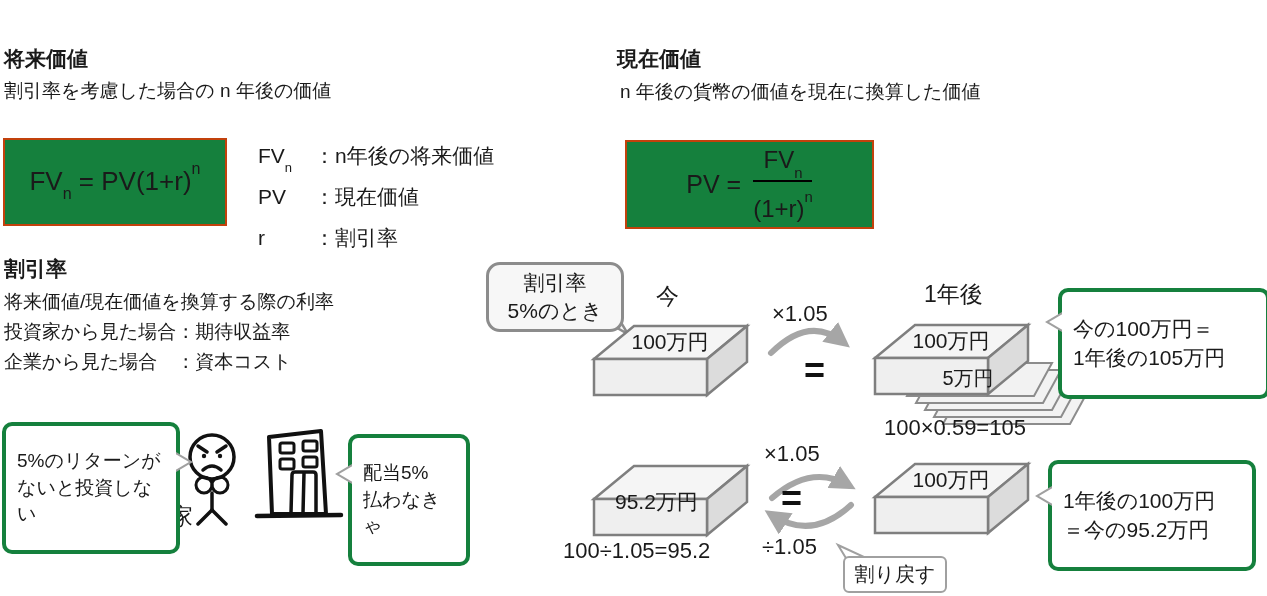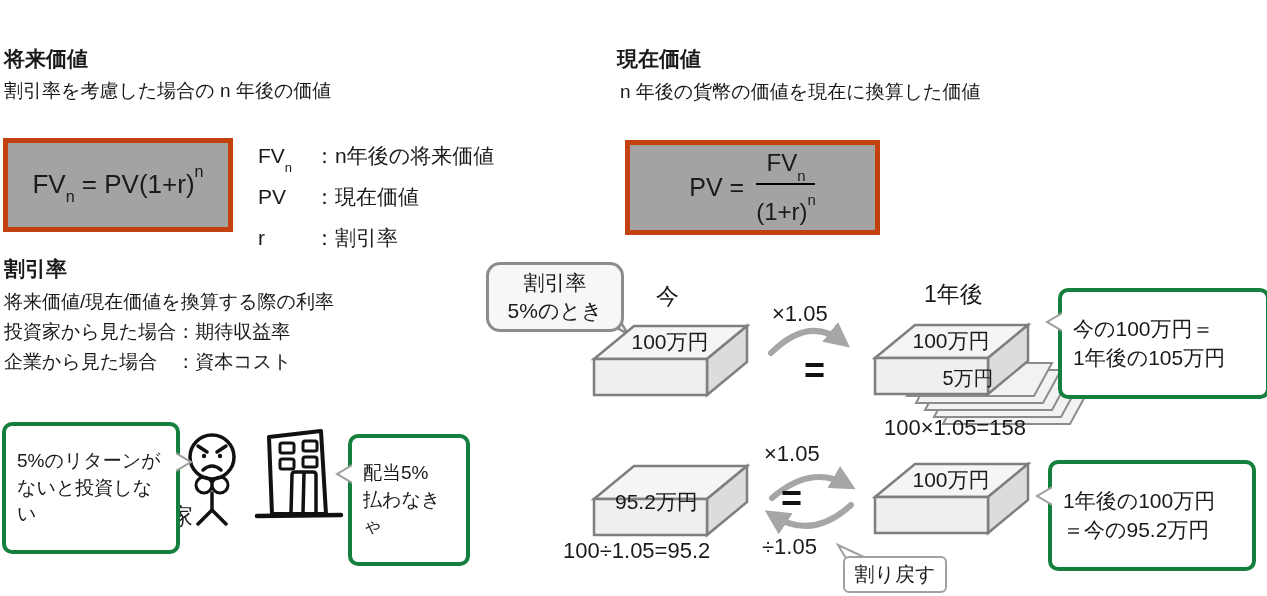--- a/index.html
+++ b/index.html
@@ -4,21 +4,21 @@
 <style>
   html,body{margin:0;padding:0;background:#fff;}
   #stage{position:relative;width:1267px;height:596px;background:#fff;overflow:hidden;
          font-family:"Liberation Sans","DejaVu Sans",sans-serif;color:#1a1a1a;}
   .lbl{position:absolute;white-space:nowrap;color:#1a1a1a;z-index:2;line-height:1.25;}
   .bold{font-weight:bold;}
   .t23{font-size:23px;} .t21{font-size:21px;} .t19{font-size:19px;}
   .t22{font-size:22px;} .t20{font-size:20px;}
   .center{text-align:center;}
   
-  .fbox{position:absolute;border:5px solid #c2410c;background:#a3a3a3;z-index:1;
+  .fbox{position:absolute;border:2px solid #c2410c;background:#15803d;z-index:1;
         display:flex;align-items:center;justify-content:center;font-size:26px;}
   sub.fsub{font-size:62%;position:relative;top:4px;}
   sup.fsup{font-size:62%;position:relative;top:-6px;}
   .frac{display:inline-flex;flex-direction:column;align-items:center;margin-left:12px;font-size:24px;}
   .frac .num{padding:0 10px 3px 10px;border-bottom:2px solid #000;}
   .frac .den{padding-top:13px;}
   
   .legendrow{display:flex;font-size:21px;line-height:33px;}
   .legendrow .sym{display:inline-block;width:56px;}
   
@@ -183,21 +183,21 @@
 
   <div class="lbl t23" style="left:656px;top:282px;">今</div>
   <div class="lbl t23" style="left:924px;top:280px;">1年後</div>
 
   <div class="lbl t21 center" style="left:615px;top:329px;width:110px;">100万円</div>
   <div class="lbl t21 center" style="left:896px;top:328px;width:110px;">100万円</div>
   <div class="lbl t20 center" style="left:913px;top:366px;width:110px;">5万円</div>
 
   <div class="lbl t22" style="left:772px;top:300px;">×1.05</div>
   <div class="eq" style="left:804px;top:353px;">=</div>
-  <div class="lbl t22" style="left:884px;top:414px;">100×1.05=158</div>
+  <div class="lbl t22" style="left:884px;top:414px;">100×0.59=105</div>
 
   <div class="bubble" style="left:1058px;top:288px;width:182px;font-size:21px;">
     <div>今の100万円＝</div>
     <div>1年後の105万円</div>
     <div class="tail tail-l-o" style="top:20px;"></div>
     <div class="tail tail-l-i" style="top:20px;"></div>
   </div>
 
   <div class="lbl t21 center" style="left:615px;top:465px;margin-top:24px;">95.2万円</div>
   <div class="lbl t21 center" style="left:896px;top:467px;width:110px;">100万円</div>

